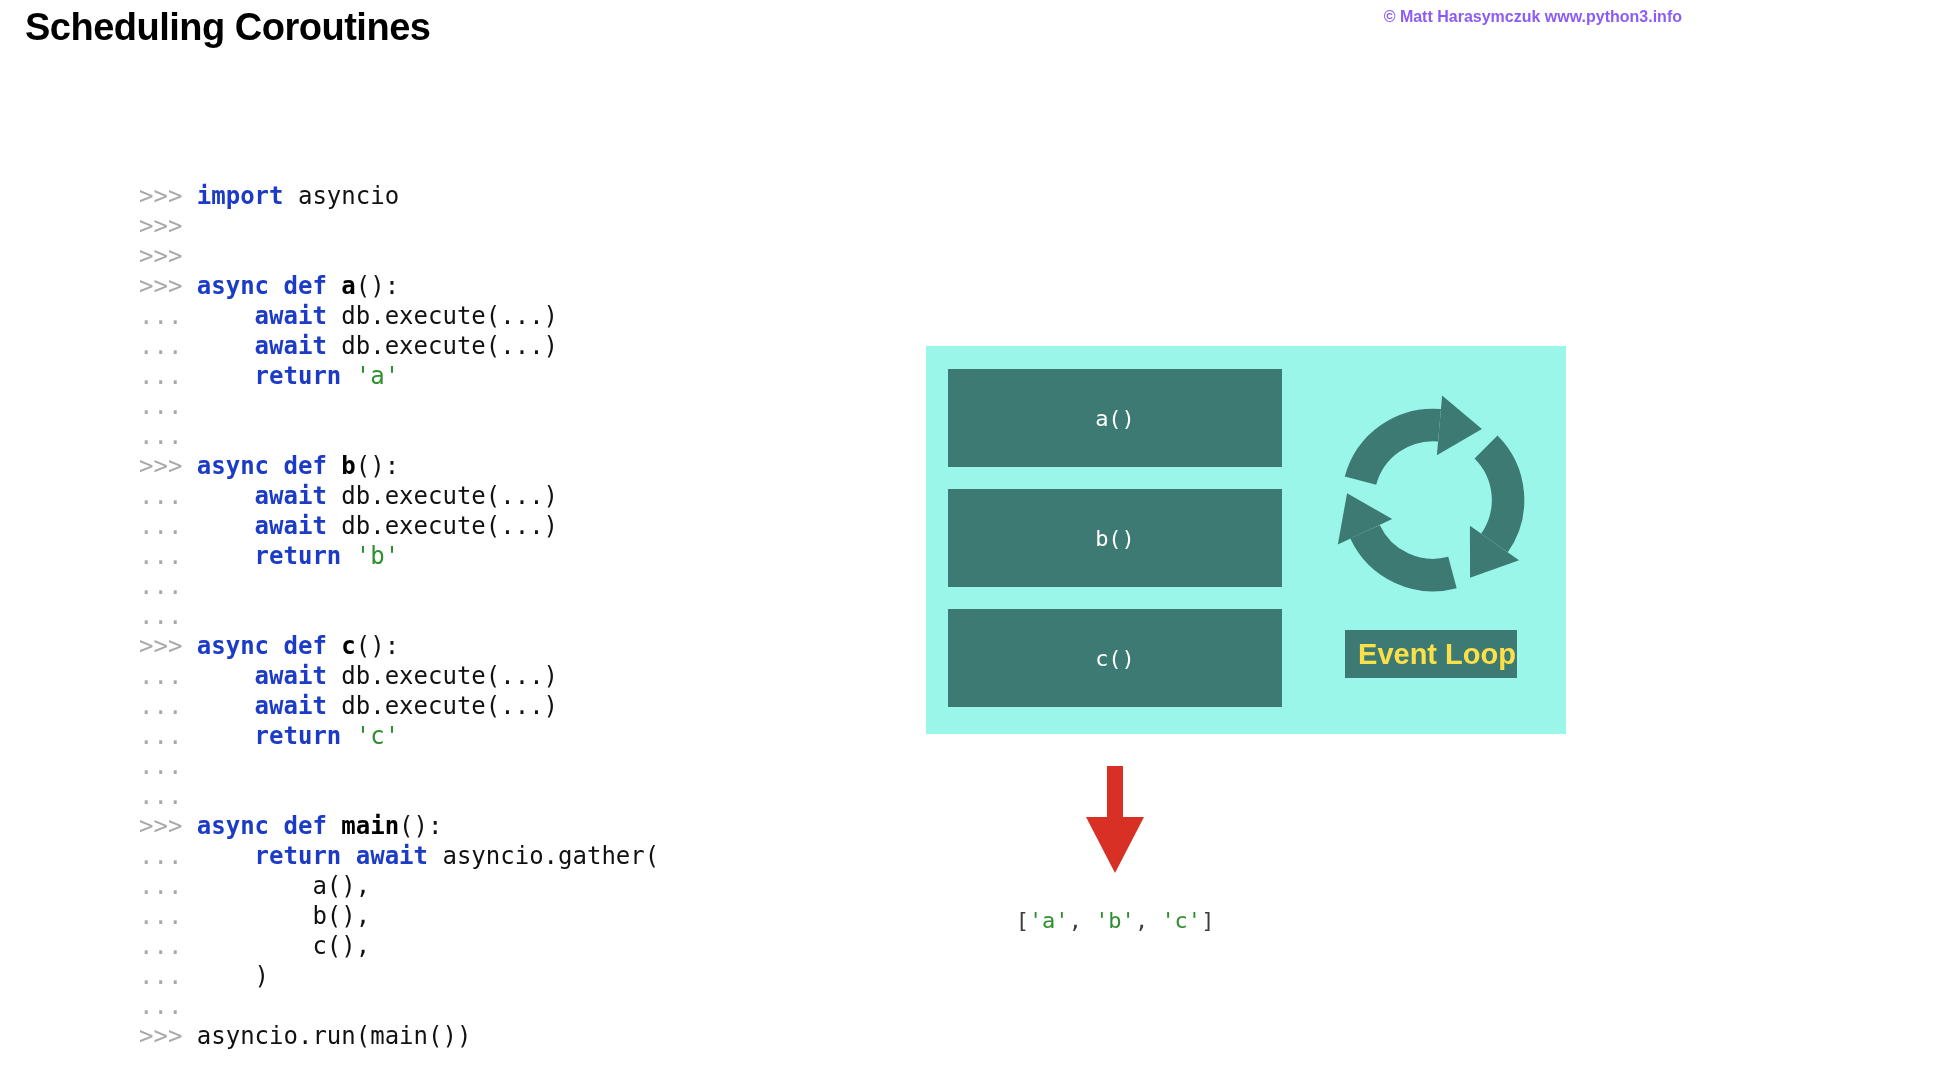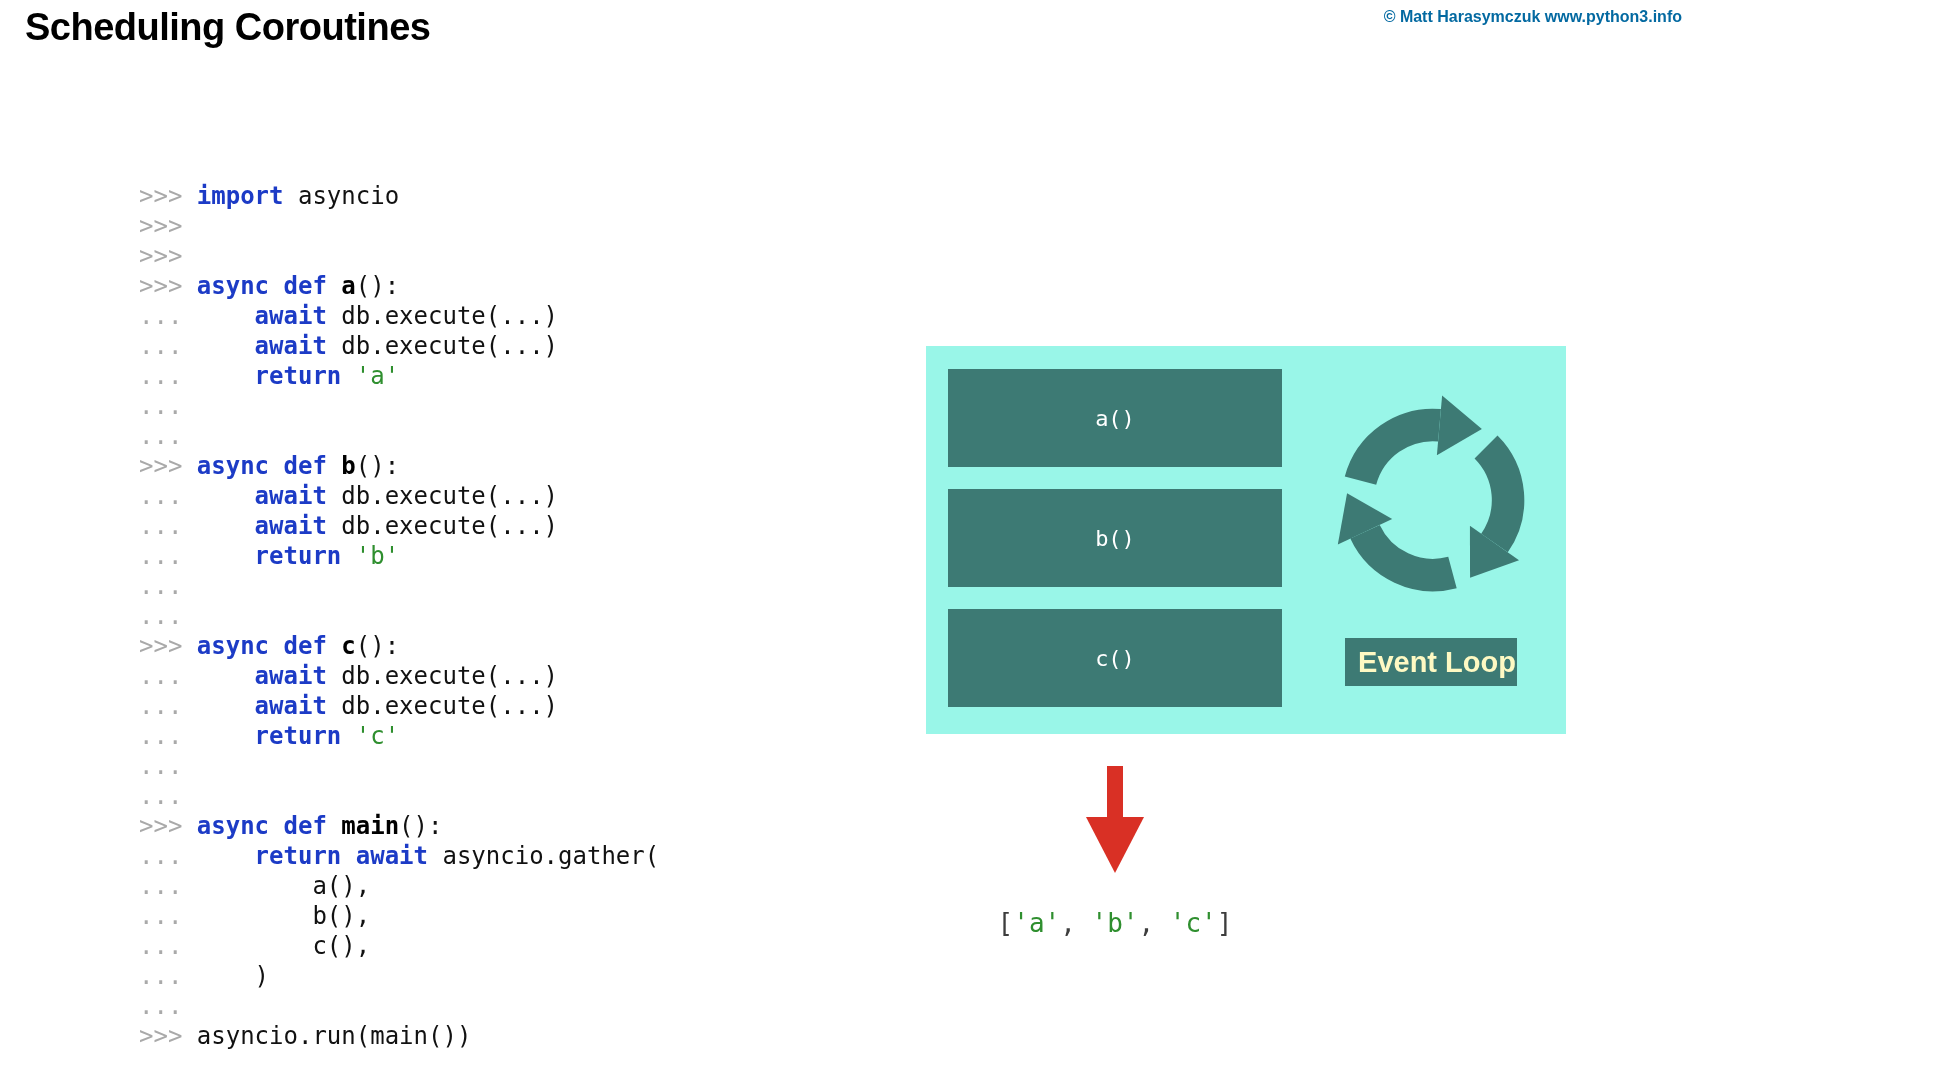--- a/index.html
+++ b/index.html
@@ -9,21 +9,21 @@
     background:#ffffff; overflow:hidden;
     font-family:"Liberation Sans", sans-serif;
   }
   .title {
     position:absolute; left:25px; top:6px;
     font-size:38px; font-weight:bold; letter-spacing:-0.5px;
     color:var(--title-color,#000);
   }
   .copyright {
     position:absolute; right:14px; top:8px;
-    font-size:16px; font-weight:bold; color:#0369a1;
+    font-size:16px; font-weight:bold; color:#8b5cf6;
   }
   .code {
     position:absolute; left:139px; top:181px;
     font-family:"DejaVu Sans Mono", monospace;
     font-size:24px; line-height:30px; white-space:pre; color:var(--code-text,#111);
   }
   .tok-p { color:var(--prompt,#a9a9a9); }
   .tok-k { color:var(--keyword,#1c3bc6); font-weight:bold; }
   .tok-f { color:#000; font-weight:bold; }
   .tok-t { color:var(--code-text,#111); }
@@ -40,38 +40,38 @@
   }
   .task-box {
     height:98px; background:var(--teal,#3d7a74);
     display:flex; align-items:center; justify-content:center;
     color:#ffffff; font-family:"DejaVu Sans Mono", monospace; font-size:22px;
   }
   .cycle-icon { position:absolute; left:382px; top:29px; width:250px; height:250px; }
   .cycle-icon .arc { fill:none; stroke:var(--teal,#3d7a74); stroke-width:26; }
   .cycle-icon .head { fill:var(--teal,#3d7a74); }
   .eventloop-label {
-    position:absolute; left:419px; top:292px; width:172px; height:48px;
-    background:var(--teal,#3d7a74); color:#fef9c3;
+    position:absolute; left:419px; top:284px; width:172px; height:48px;
+    background:var(--teal,#3d7a74); color:#fde047;
     font-size:29px; font-weight:bold;
     display:flex; align-items:center; justify-content:center;padding-left:12px;
   }
   .result-arrow { position:absolute; left:948px; top:766px; width:334px; height:107px; }
   .arrow-stem {
     position:absolute; left:159px; top:0; width:16px; height:52px;
     background:var(--arrow-red,#d93025);
   }
   .arrow-head {
     position:absolute; left:138px; top:51px; width:0; height:0;
     border-left:29px solid transparent; border-right:29px solid transparent;
     border-top:56px solid var(--arrow-red,#d93025);
   }
   .result {
     position:absolute; left:948px; top:908px; width:334px; text-align:center;
-    font-family:"DejaVu Sans Mono", monospace; font-size:26px; white-space:pre;
+    font-family:"DejaVu Sans Mono", monospace; font-size:22px; white-space:pre;
   }
 </style>
 </head>
 <body>
 
 <div class="page">
 
   <div class="title">Scheduling Coroutines</div>
   <div class="copyright">© Matt Harasymczuk www.python3.info</div>
 

